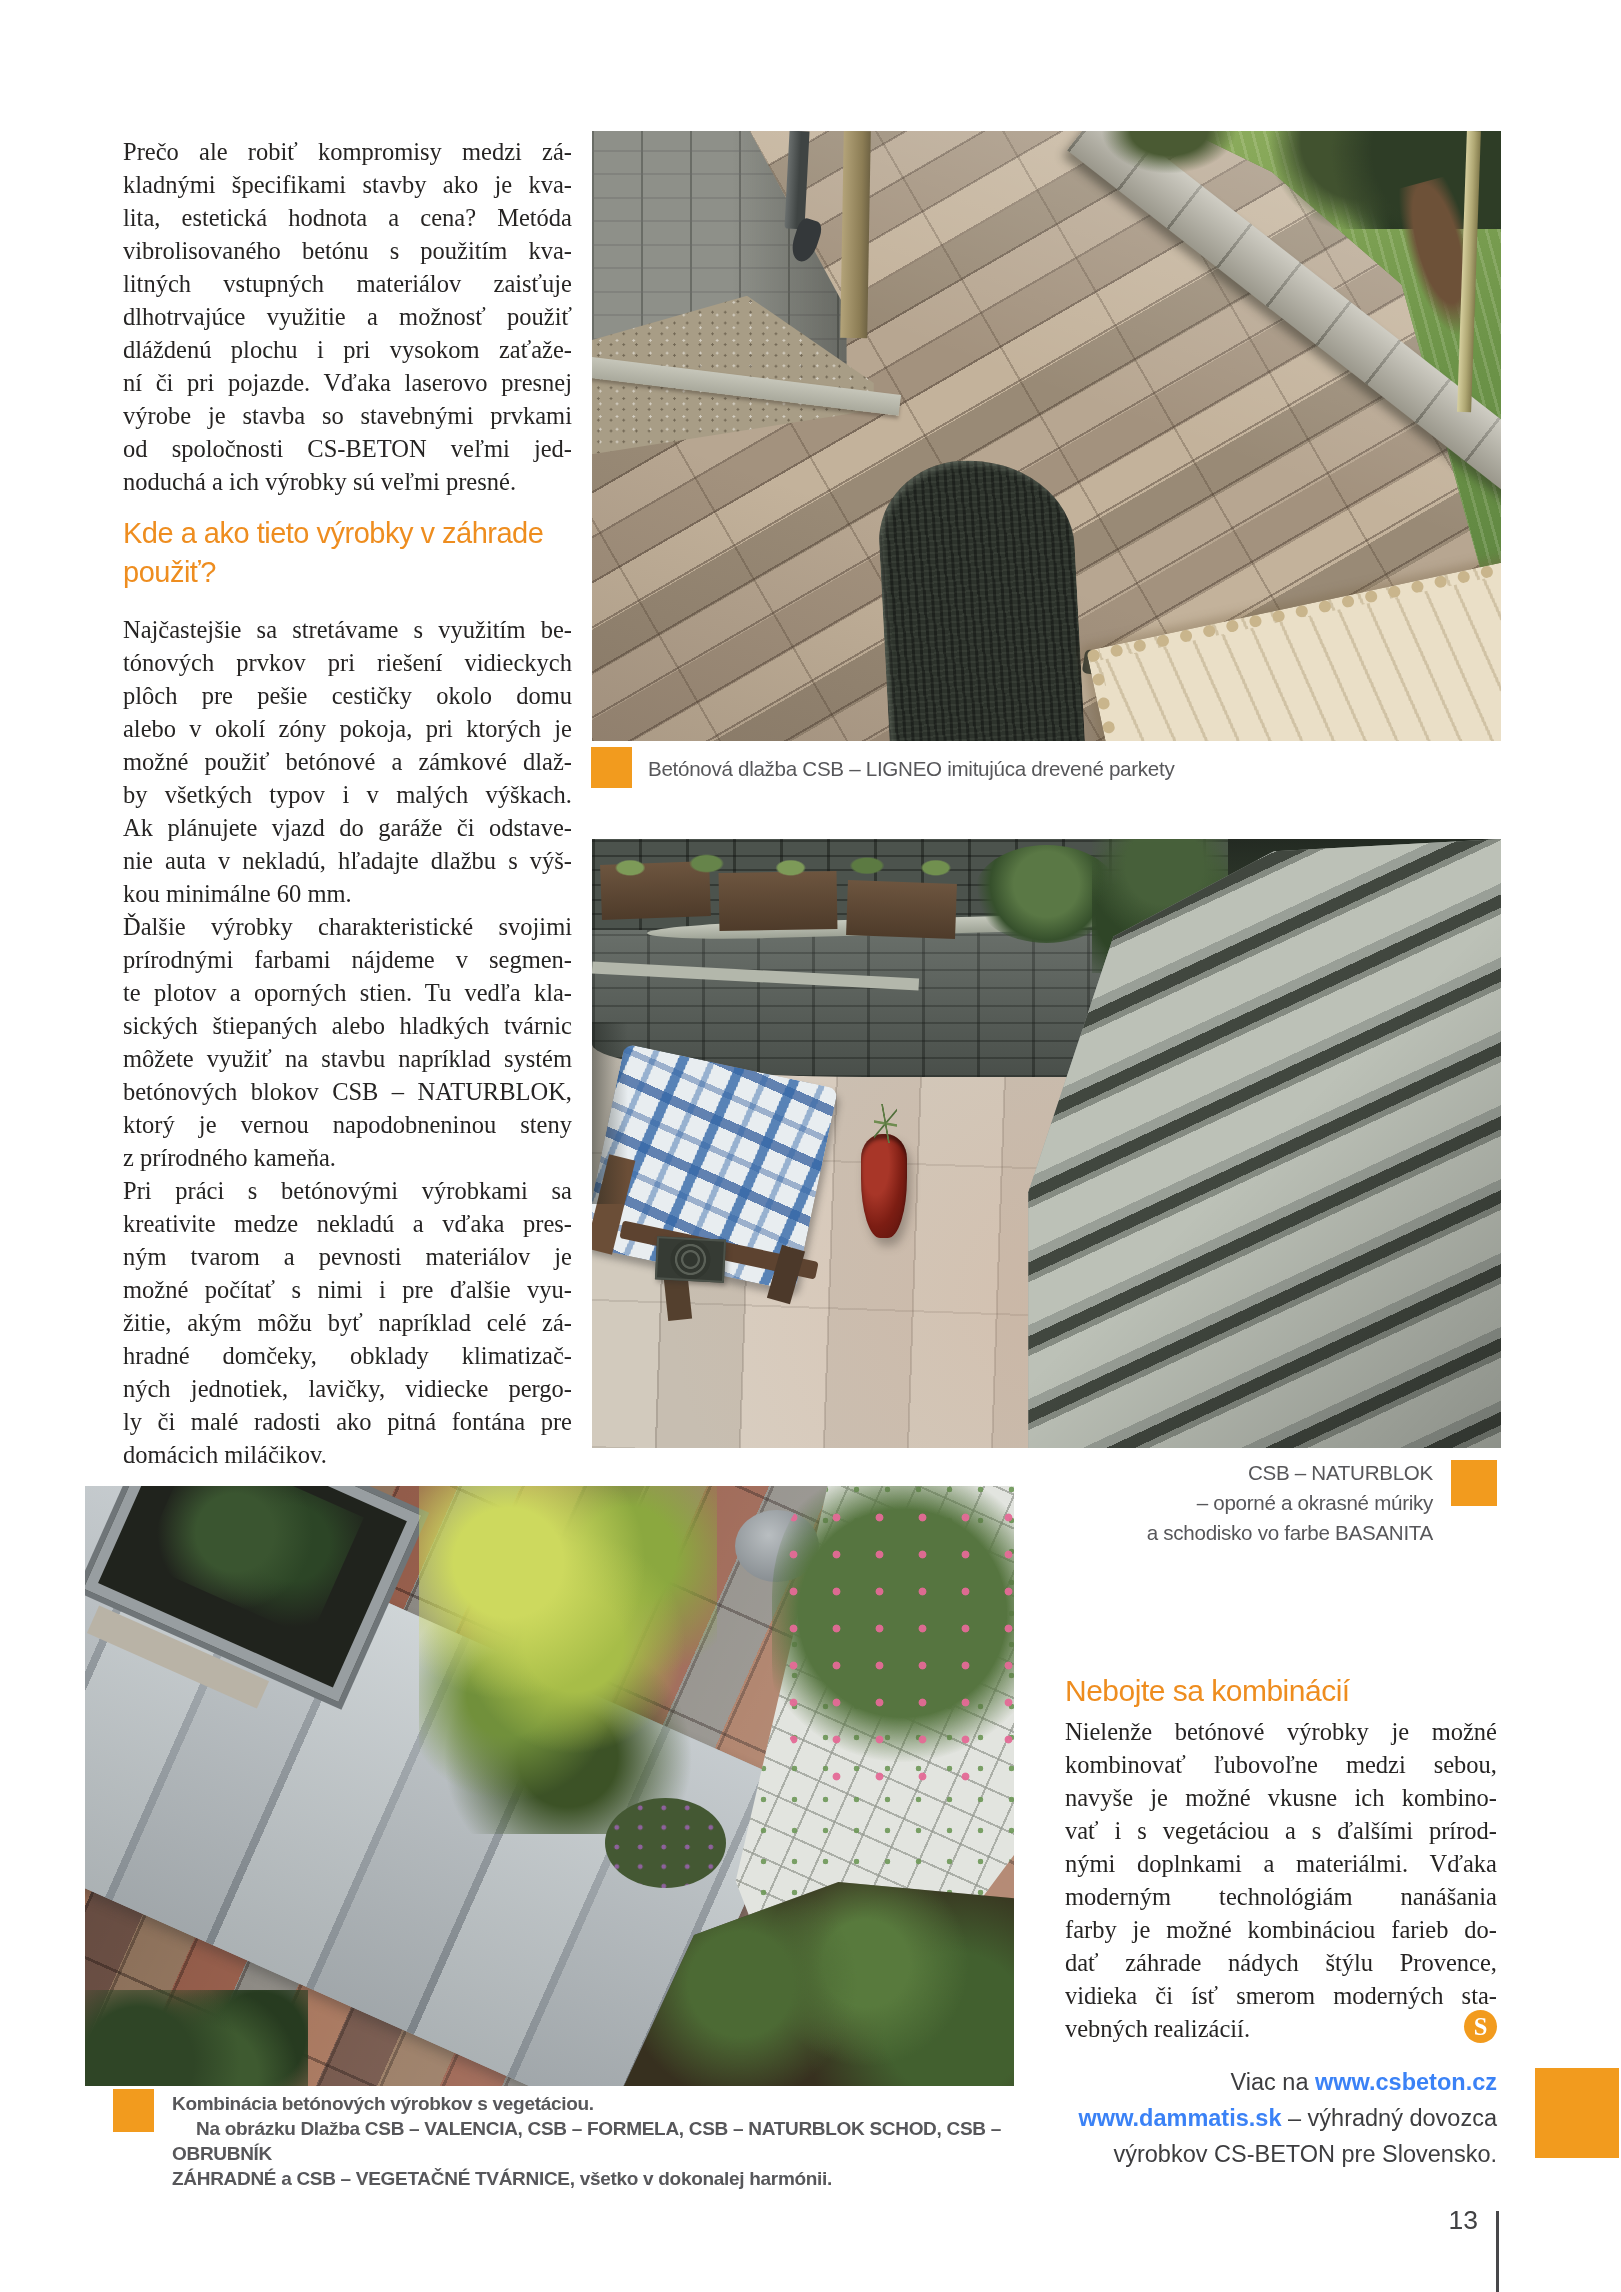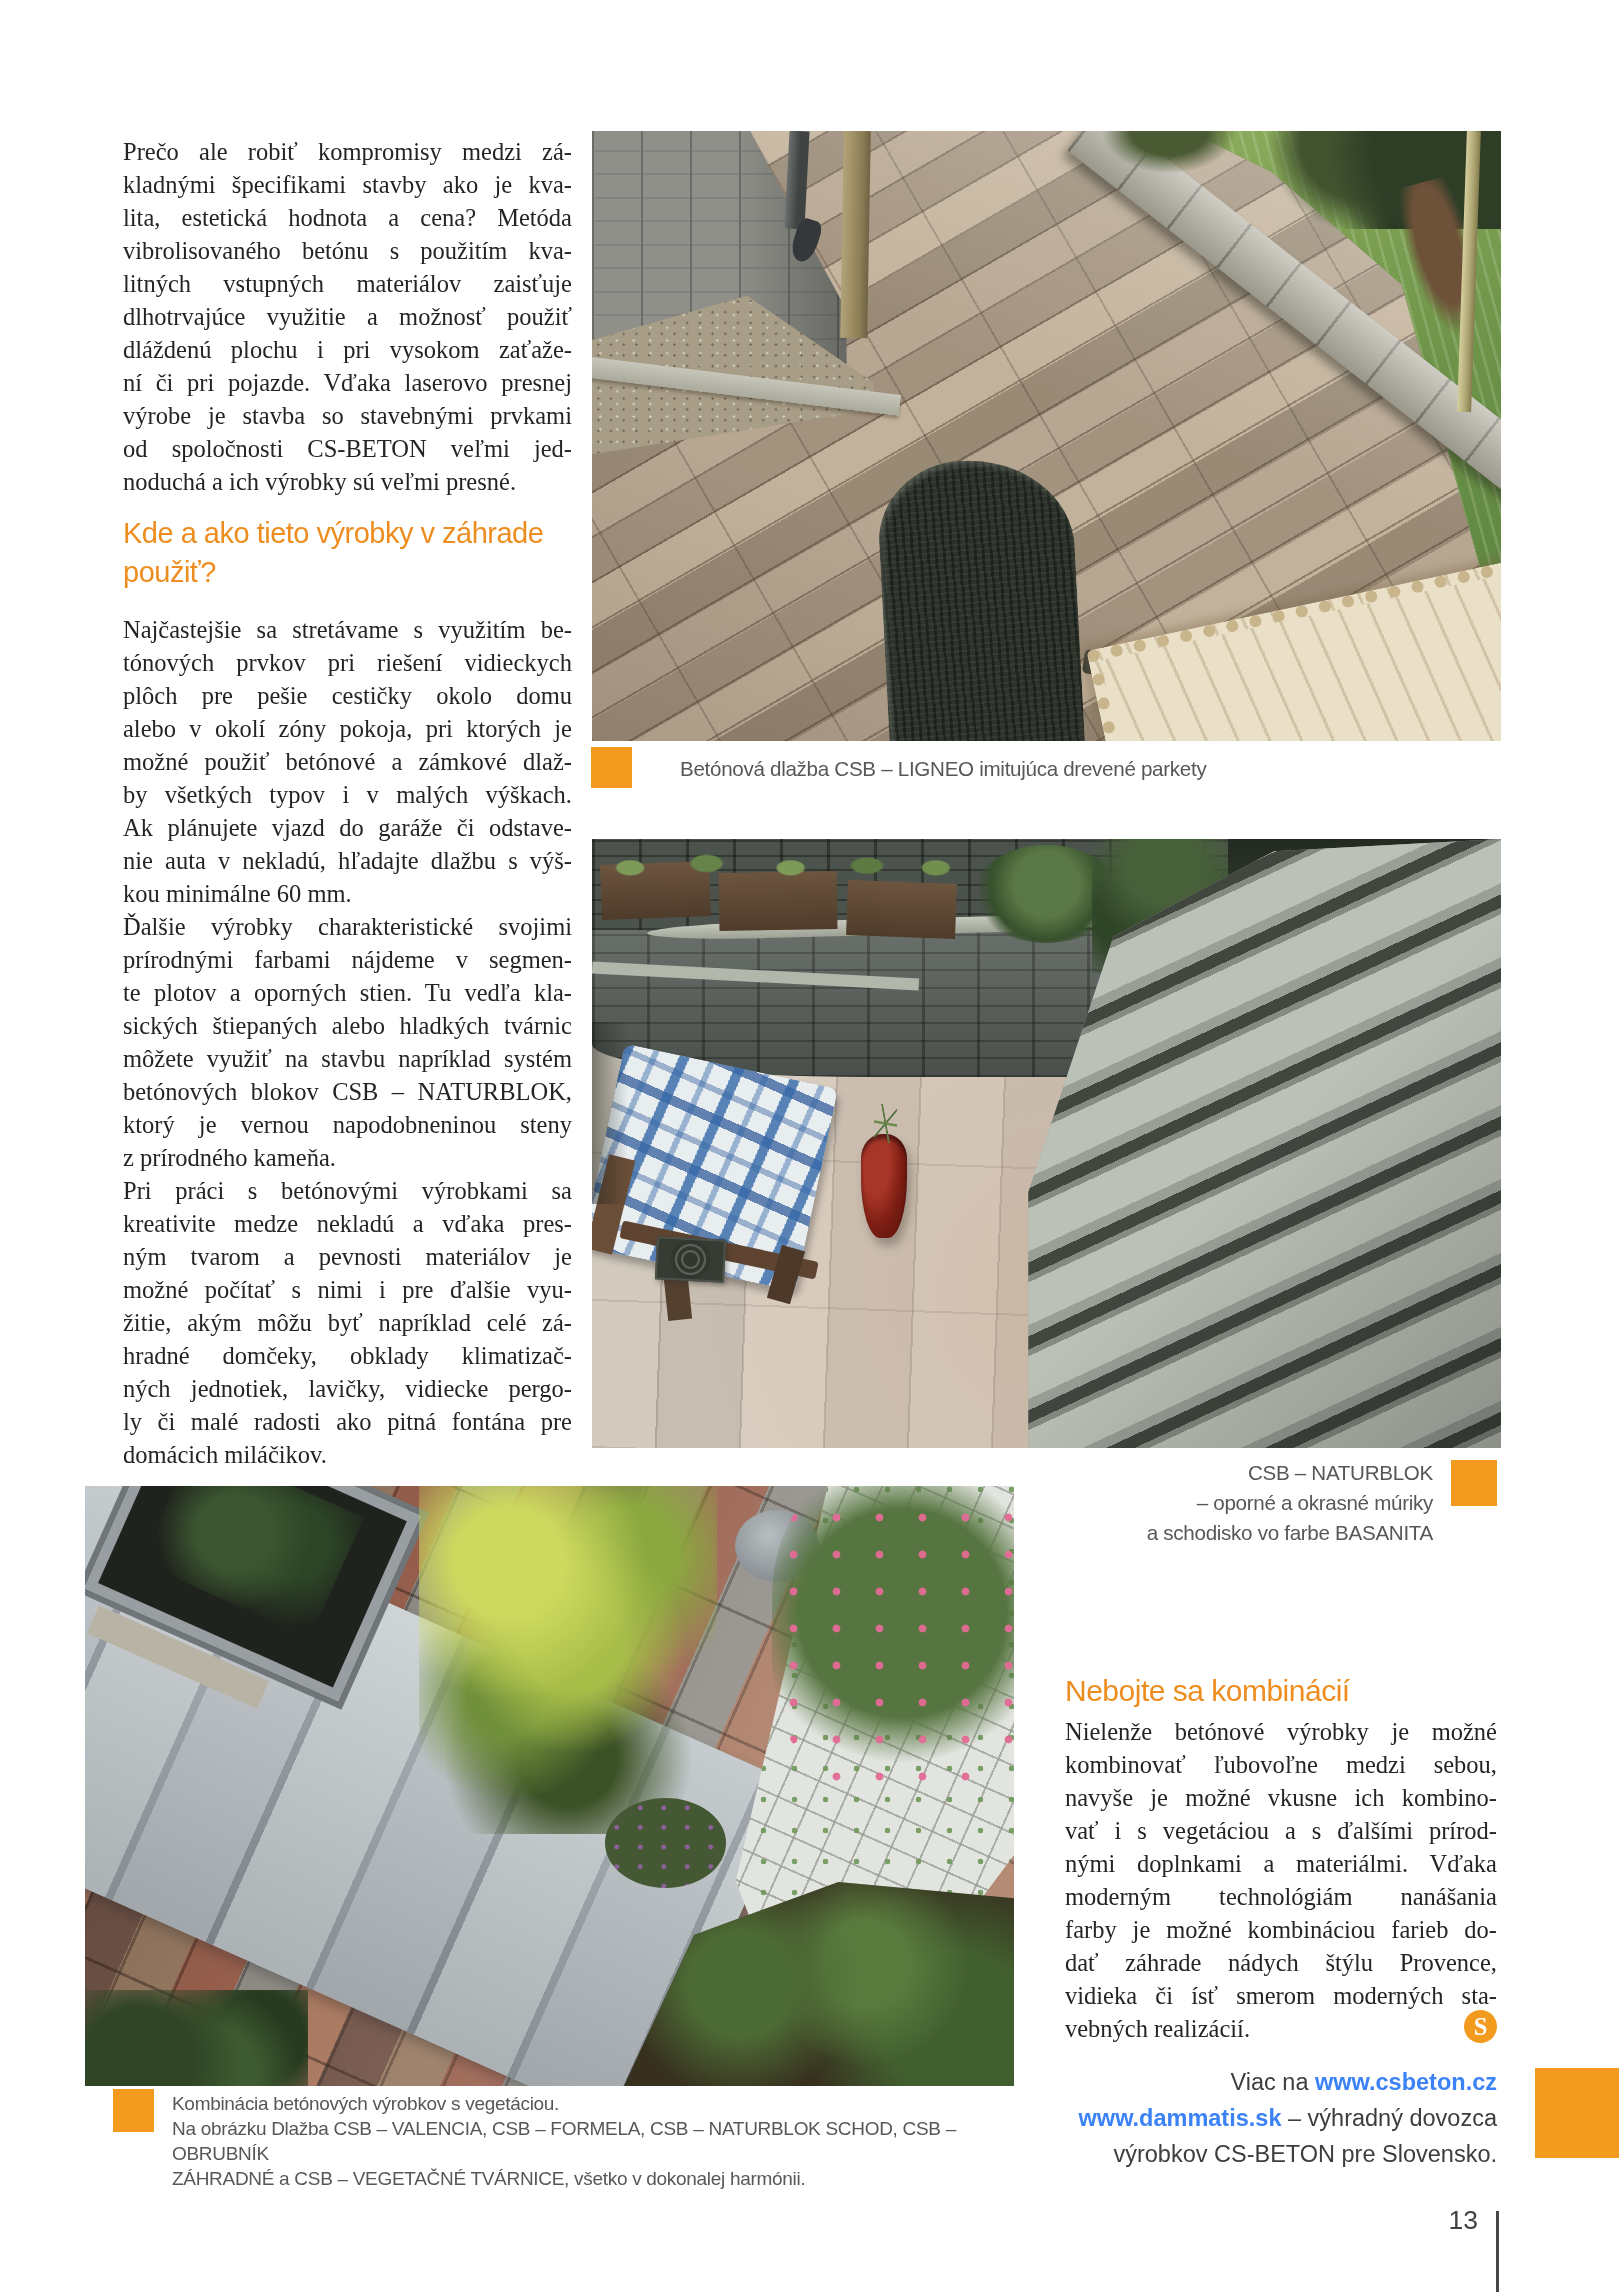--- a/index.html
+++ b/index.html
@@ -21,27 +21,27 @@
   .sec2-heading { font-family:"Liberation Sans", sans-serif; color:var(--heading);
                   font-size:30px; line-height:37px; letter-spacing:-0.5px; margin-bottom:5.9px; }
   .sec2-para { position:relative; }
   .end-mark { position:absolute; right:0; bottom:2px; width:33px; height:33px; border-radius:50%;
               background:var(--accent); color:#ffffff; font-weight:bold; font-size:24.5px;
               display:flex; align-items:center; justify-content:center; font-family:"Liberation Serif", serif; }
 
   
   .osq { position:absolute; background:var(--accent); }
   .cap { font-family:"Liberation Sans", sans-serif; color:var(--cap-ink); letter-spacing:-0.3px; }
-  .cap1 { position:absolute; left:648px; top:755px; font-size:20.6px; line-height:27.4px;margin-left:32px; }
+  .cap1 { position:absolute; left:648px; top:755px; font-size:20.6px; line-height:27.4px; }
   .cap1-sq { left:591px; top:747px; width:41px; height:41px; }
   .cap2 { position:absolute; left:1061px; top:1458px; width:372px; font-size:20.6px; line-height:30px; }
   .cap2 .tline, .cap2 .tline-last { text-align:right; text-align-last:right; }
   .cap2-sq { left:1451px; top:1460px; width:46px; height:46px; }
   .cap3 { position:absolute; left:172px; top:2091px; width:853px; font-size:19px; line-height:25px; }
-  .cap3 .tline, .cap3 .tline-last { text-align:left; text-align-last:left; }
+  .cap3 .tline, .cap3 .tline-last { text-align:center; text-align-last:left;font-weight:bold; }
   .cap3-sq { left:113px; top:2089px; width:41px; height:43px; }
 
   
   .footer-links { position:absolute; left:1065px; top:2064px; width:432px; text-align:right;
                   font-family:"Liberation Sans", sans-serif; font-size:23.5px; line-height:36px; color:#3d3d3f; }
   .footer-links b { color:#3b82f6; }
   .orange-tab { position:absolute; left:1535px; top:2068px; width:84px; height:90px; background:var(--accent); }
   .page-num { position:absolute; left:1380px; top:2205px; width:98px; text-align:right;
               font-family:"Liberation Sans", sans-serif; font-size:26.5px; color:#414143; }
   .page-rule { position:absolute; left:1496px; top:2211px; width:2.9px; height:81px; background:#47474a; }

